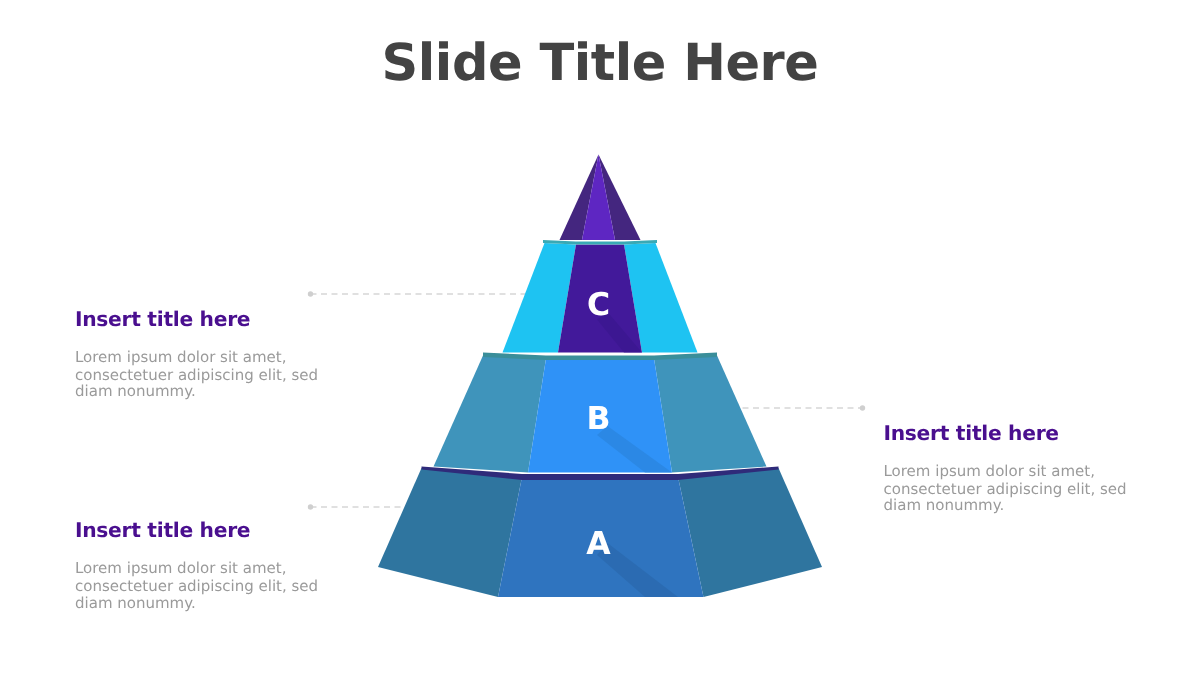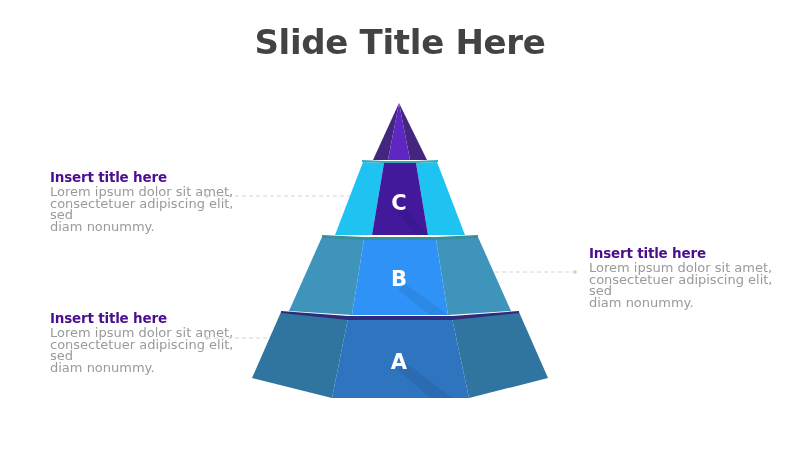--- a/index.html
+++ b/index.html
@@ -1,21 +1,21 @@
 <!DOCTYPE html>
 <html><head>
 <meta charset="utf-8">
 <style>
   html,body{margin:0;padding:0;background:#ffffff;}
   .slide{position:relative;width:800px;height:450px;background:#ffffff;overflow:hidden;font-family:"DejaVu Sans","Liberation Sans",sans-serif;}
   .title{position:absolute;left:0;top:22px;width:800px;text-align:center;font-size:34px;font-weight:bold;color:#434343;letter-spacing:-0.3px;}
   .pyr{position:absolute;left:0;top:0;}
   .tb{position:absolute;width:200px;}
-  .tb .h{font-size:13.5px;font-weight:bold;color:#4a0f8f;line-height:16px;letter-spacing:-0.2px;}
-  .tb .p{font-size:13px;color:#9a9a9a;line-height:11.5px;margin-top:1px;}
+  .tb .h{font-size:13.5px;font-weight:bold;color:#4a0f8f;line-height:16px;letter-spacing:-0.2px;margin-top:36px;}
+  .tb .p{font-size:10px;color:#9a9a9a;line-height:11.5px;margin-top:12px;}
   .lbl{font-family:"DejaVu Sans","Liberation Sans",sans-serif;font-weight:bold;fill:#ffffff;font-size:21px;}
 </style>
 </head>
 <body>
 
 <div class="slide">
   <div class="title">Slide Title Here</div>
 
   <svg class="pyr" width="800" height="450" viewBox="0 0 800 450">
     <defs>

